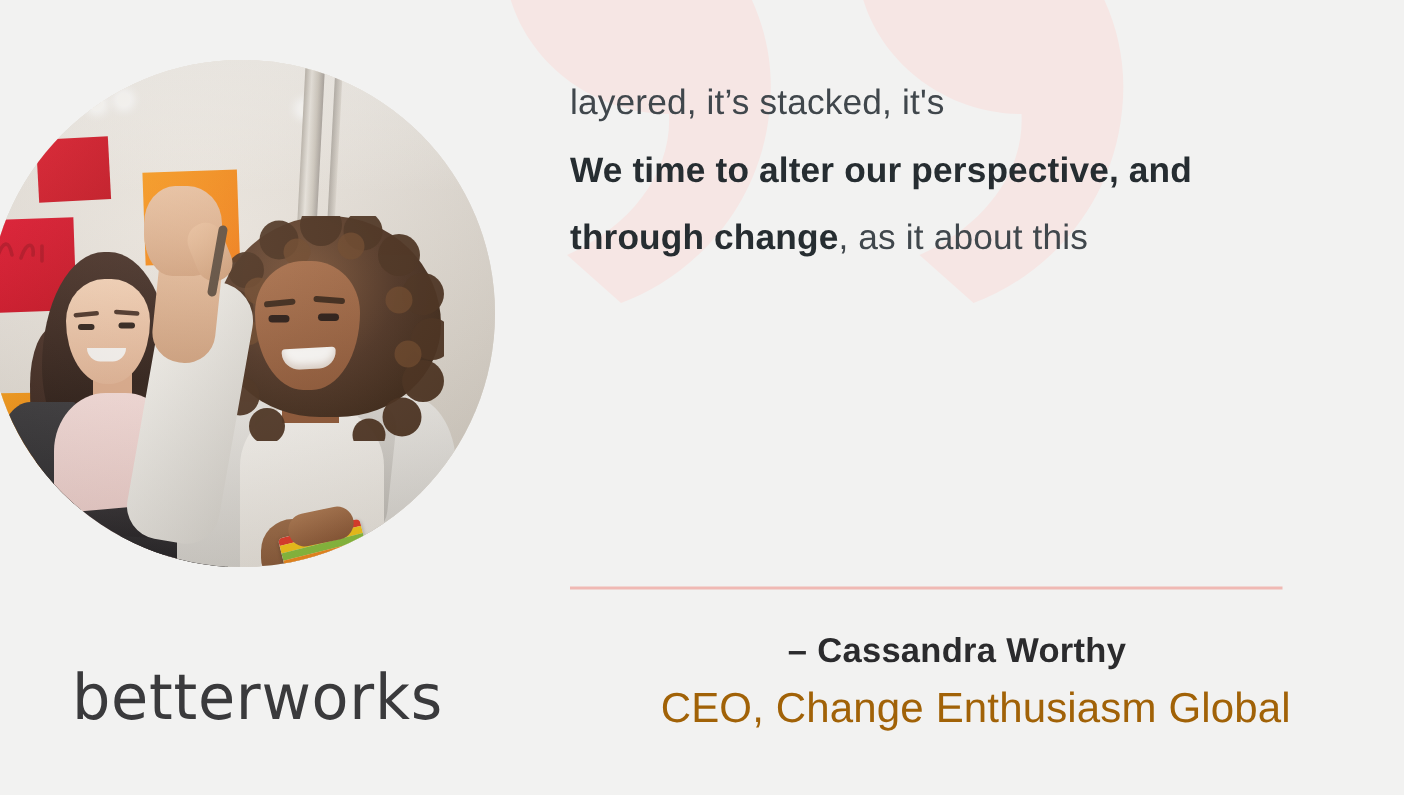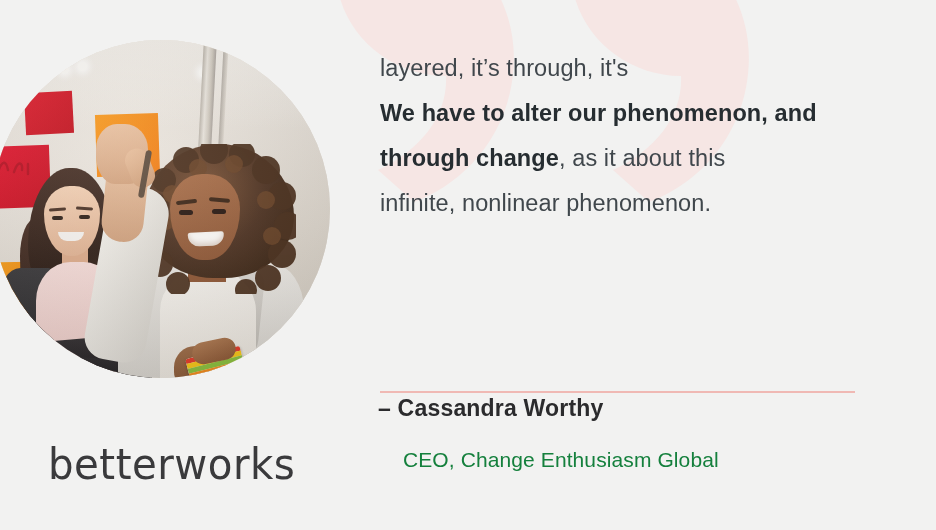--- a/index.html
+++ b/index.html
@@ -252,36 +252,37 @@
     top: 391px;
     width: 475px;
     height: 2px;
     background: #f0b9b4;
   }
 
   
   .attrib {
     position: absolute;
     left: 378px;
-    top: 395px;
+    top: 420px;
     width: 520px;
+    text-align: center;
   }
   .attrib .name {
     font-size: 23px;
     font-weight: 700;
     color: #2b2b2d;
     letter-spacing: .2px;
     white-space: nowrap;
   }
   .attrib .role {
-    margin-top: 26px;
+    margin-top: 9px;
     margin-left: 25px;
-    font-size: 21px;
+    font-size: 28px;
     font-weight: 400;
-    color: #15803d;
+    color: #a16207;
     letter-spacing: .1px;
     white-space: nowrap;
   }
 </style>
 </head>
 <body>
 
 <div class="canvas">
 
   <div class="watermark">
@@ -385,24 +386,23 @@
       </div>
       <div class="wB-fingers"></div>
 
       <div class="photo-shade"></div>
     </div>
   </div>
 
   <div class="logo">betterworks</div>
 
   <div class="quote">
-    <p>layered, it’s through, it's</p>
-    <p><span class="strong">We have to alter our phenomenon, and</span></p>
+    <p>layered, it’s stacked, it's</p>
+    <p><span class="strong">We time to alter our perspective, and</span></p>
     <p><span class="strong">through change</span><span>, as it about this</span></p>
-    <p>infinite, nonlinear phenomenon.</p>
   </div>
 
   <div class="divider"></div>
 
   <div class="attrib">
     <div class="name"><span>–</span>&nbsp;<span>Cassandra Worthy</span></div>
     <div class="role">CEO, Change Enthusiasm Global</div>
   </div>
 
 </div>

